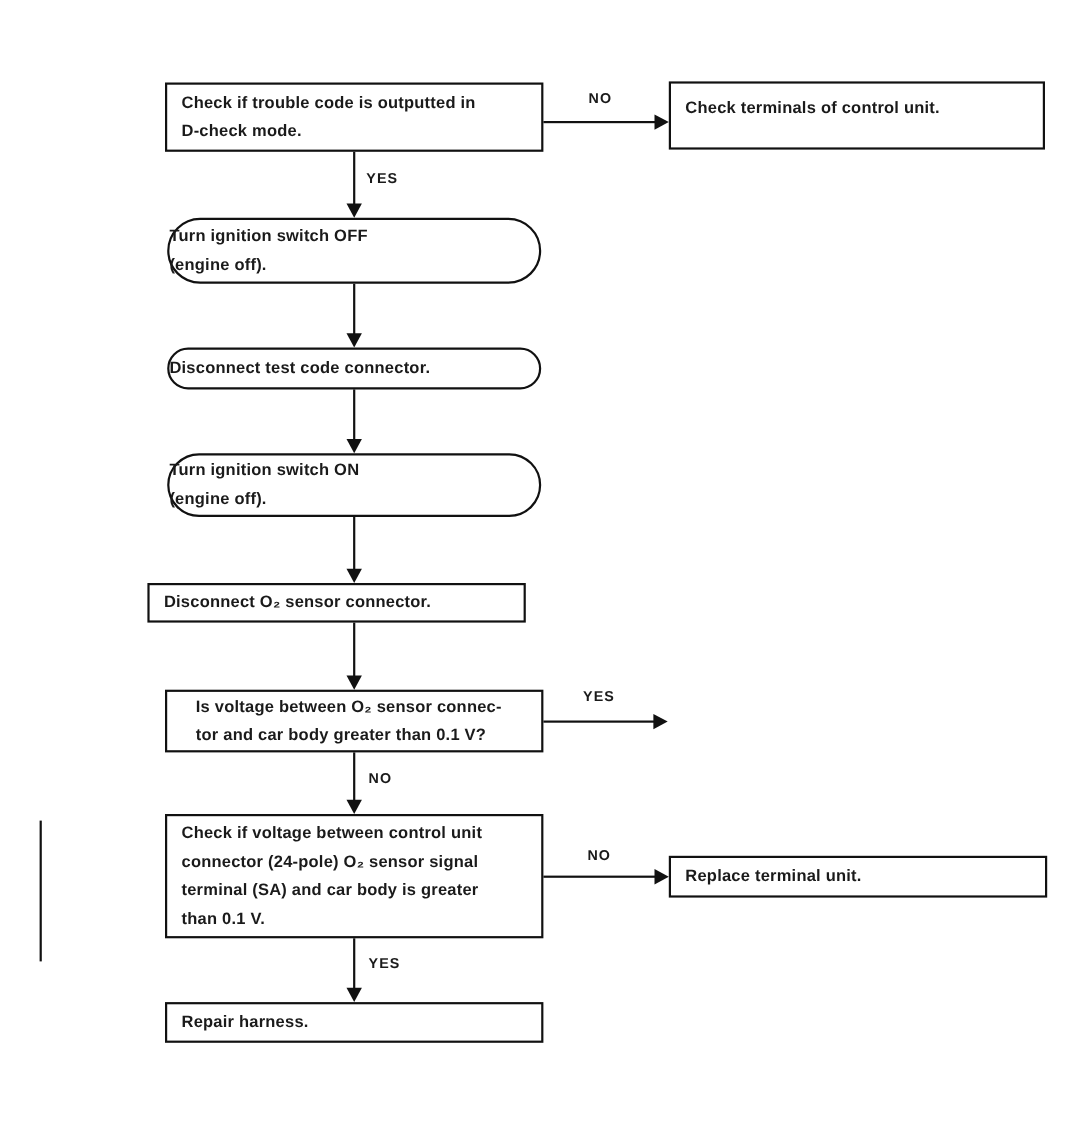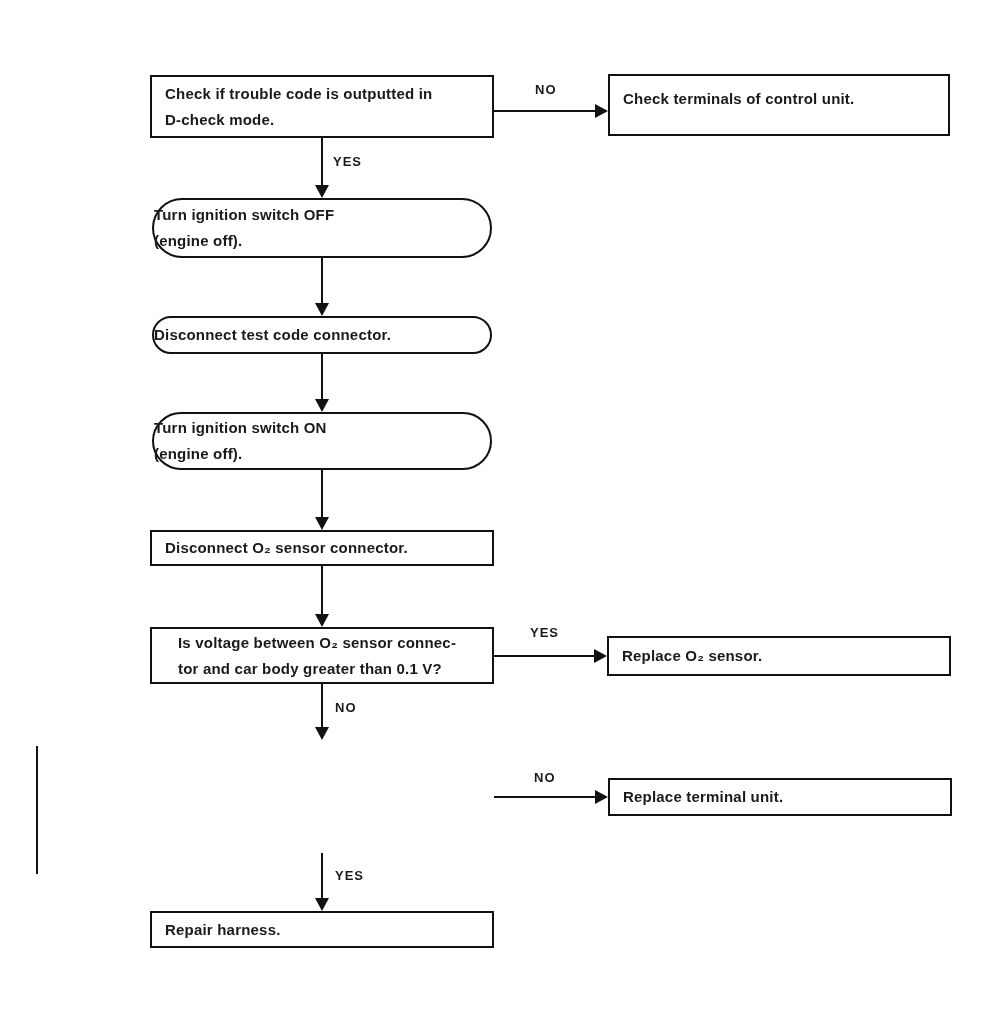--- a/index.html
+++ b/index.html
@@ -105,41 +105,44 @@
 
   <div class="node stadium" style="left:152px; top:316px; width:340px; height:38px;">
     <div class="node-text">Disconnect test code connector.</div>
   </div>
 
   <div class="node stadium" style="left:152px; top:412px; width:340px; height:58px;">
     <div class="node-text">Turn ignition switch ON
 (engine off).</div>
   </div>
 
-  <div class="node rect" style="left:150px; top:530px; width:344px; height:36px;">
+  <div class="node rect" style="left:134px; top:530px; width:344px; height:36px;">
     <div class="node-text">Disconnect O₂ sensor connector.</div>
   </div>
 
   <div class="node rect" style="left:150px; top:627px; width:344px; height:57px;padding-left:13px;">
     <div class="node-text">Is voltage between O₂ sensor connec-
 tor and car body greater than 0.1 V?</div>
   </div>
 
+  <div class="node rect" style="left:150px; top:740px; width:344px; height:113px;">
+    <div class="node-text">Check if voltage between control unit
+connector (24-pole) O₂ sensor signal
+terminal (SA) and car body is greater
+than 0.1 V.</div>
+  </div>
 
   <div class="node rect" style="left:150px; top:911px; width:344px; height:37px;">
     <div class="node-text">Repair harness.</div>
   </div>
 
   <div class="node rect top-text" style="left:608px; top:74px; width:342px; height:62px;">
     <div class="node-text">Check terminals of control unit.</div>
   </div>
 
-  <div class="node rect" style="left:607px; top:636px; width:344px; height:40px;">
-    <div class="node-text">Replace O₂ sensor.</div>
-  </div>
 
   <div class="node rect" style="left:608px; top:778px; width:344px; height:38px;">
     <div class="node-text">Replace terminal unit.</div>
   </div>
 
   <div class="vline" style="left:321px; top:138px; height:48px;"></div>
   <div class="head-down" style="left:315px; top:185px;"></div>
 
   <div class="vline" style="left:321px; top:258px; height:46px;"></div>
   <div class="head-down" style="left:315px; top:303px;"></div>

